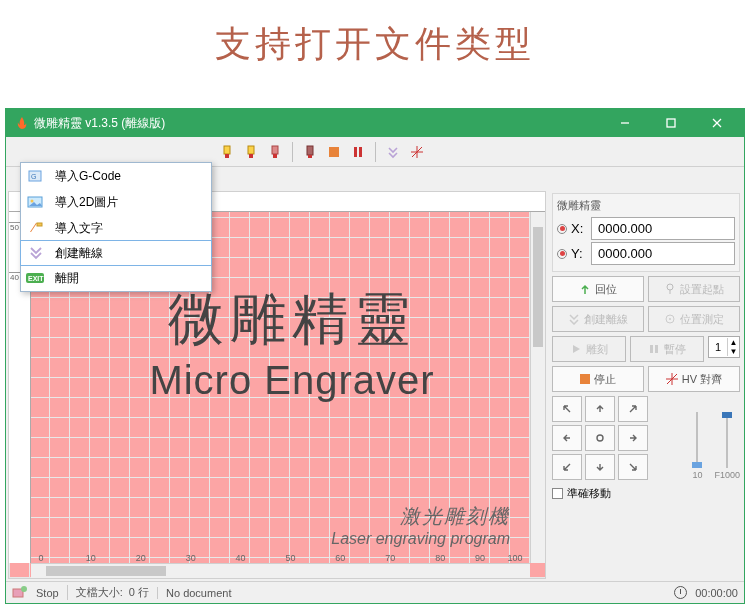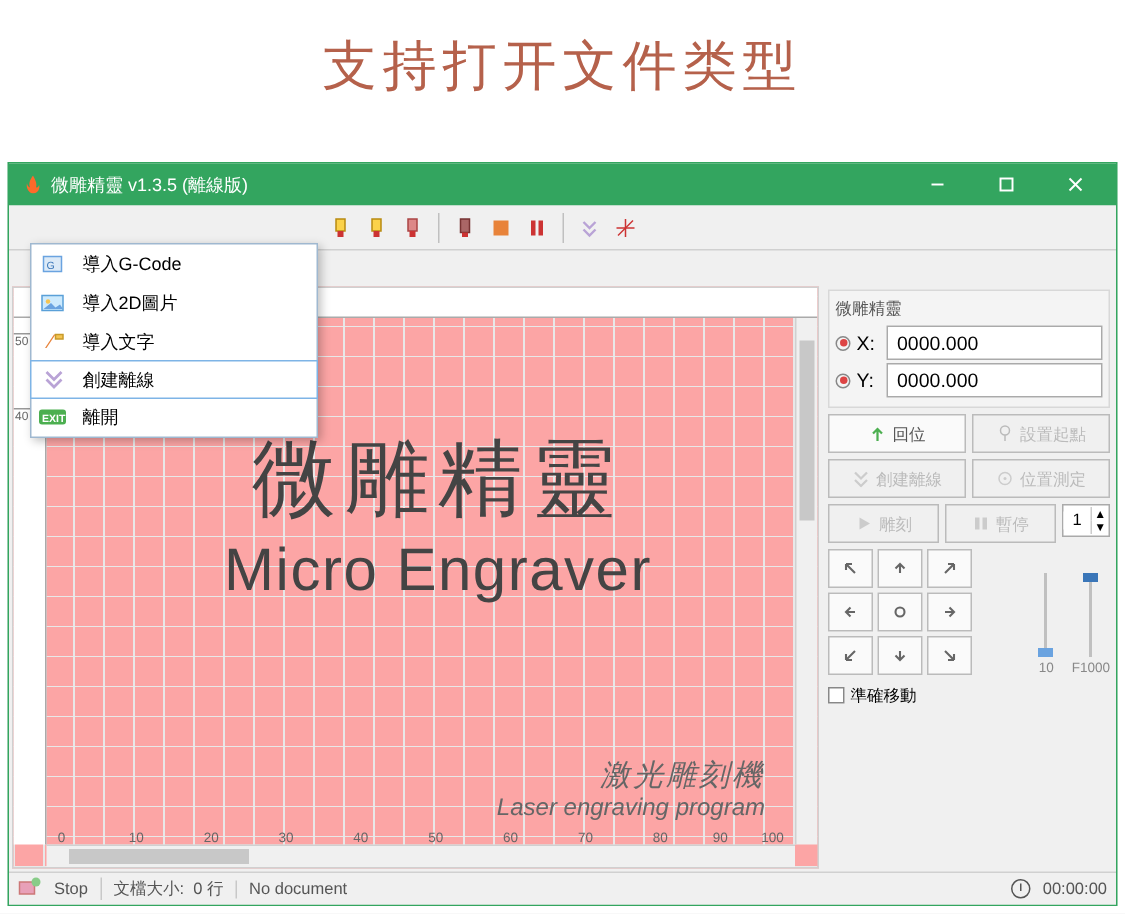--- a/index.html
+++ b/index.html
@@ -328,20 +328,34 @@
         </div>
         <div class="stepper">
           <input value="1" style="">
           <div>
               <div class="sbtn">▲</div>
               <div class="sbtn">▼</div>
             </div>
         </div>
       </div>
 
+      <div class="btn-row">
+        <div class="pbtn">
+          <span class="orange-sq"></span>
+          <span>停止</span>
+        </div>
+        <div class="pbtn">
+          <svg class="ico" viewBox="0 0 12 12">
+              <line x1="6" y1="0" x2="6" y2="12" stroke="#c33"></line>
+              <line x1="0" y1="6" x2="12" y2="6" stroke="#c33"></line>
+              <line x1="1" y1="11" x2="11" y2="1" stroke="#c33"></line>
+            </svg>
+          <span>HV 對齊</span>
+        </div>
+      </div>
 
       <div class="spread">
         <div class="jog">
           <div class="pbtn">
               <svg width="12" height="12">
                 <path d="M9 9 L3 3 M3 3 L3 7 M3 3 L7 3" fill="none" stroke="#666" stroke-width="1.4"></path>
               </svg>
             </div>
           <div class="pbtn">
               <svg width="12" height="12">

